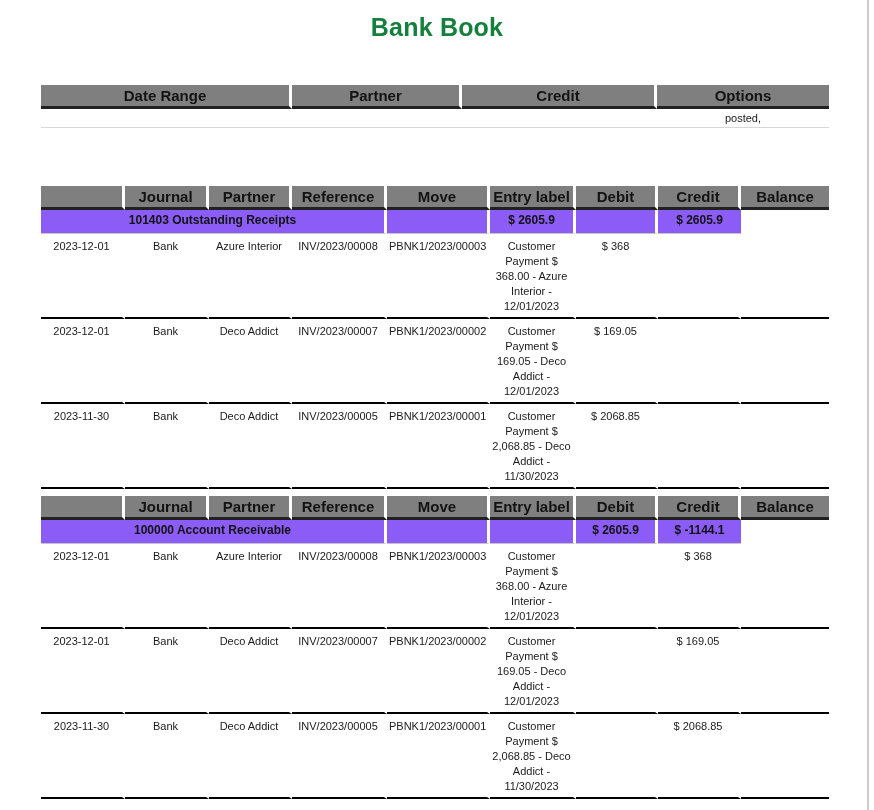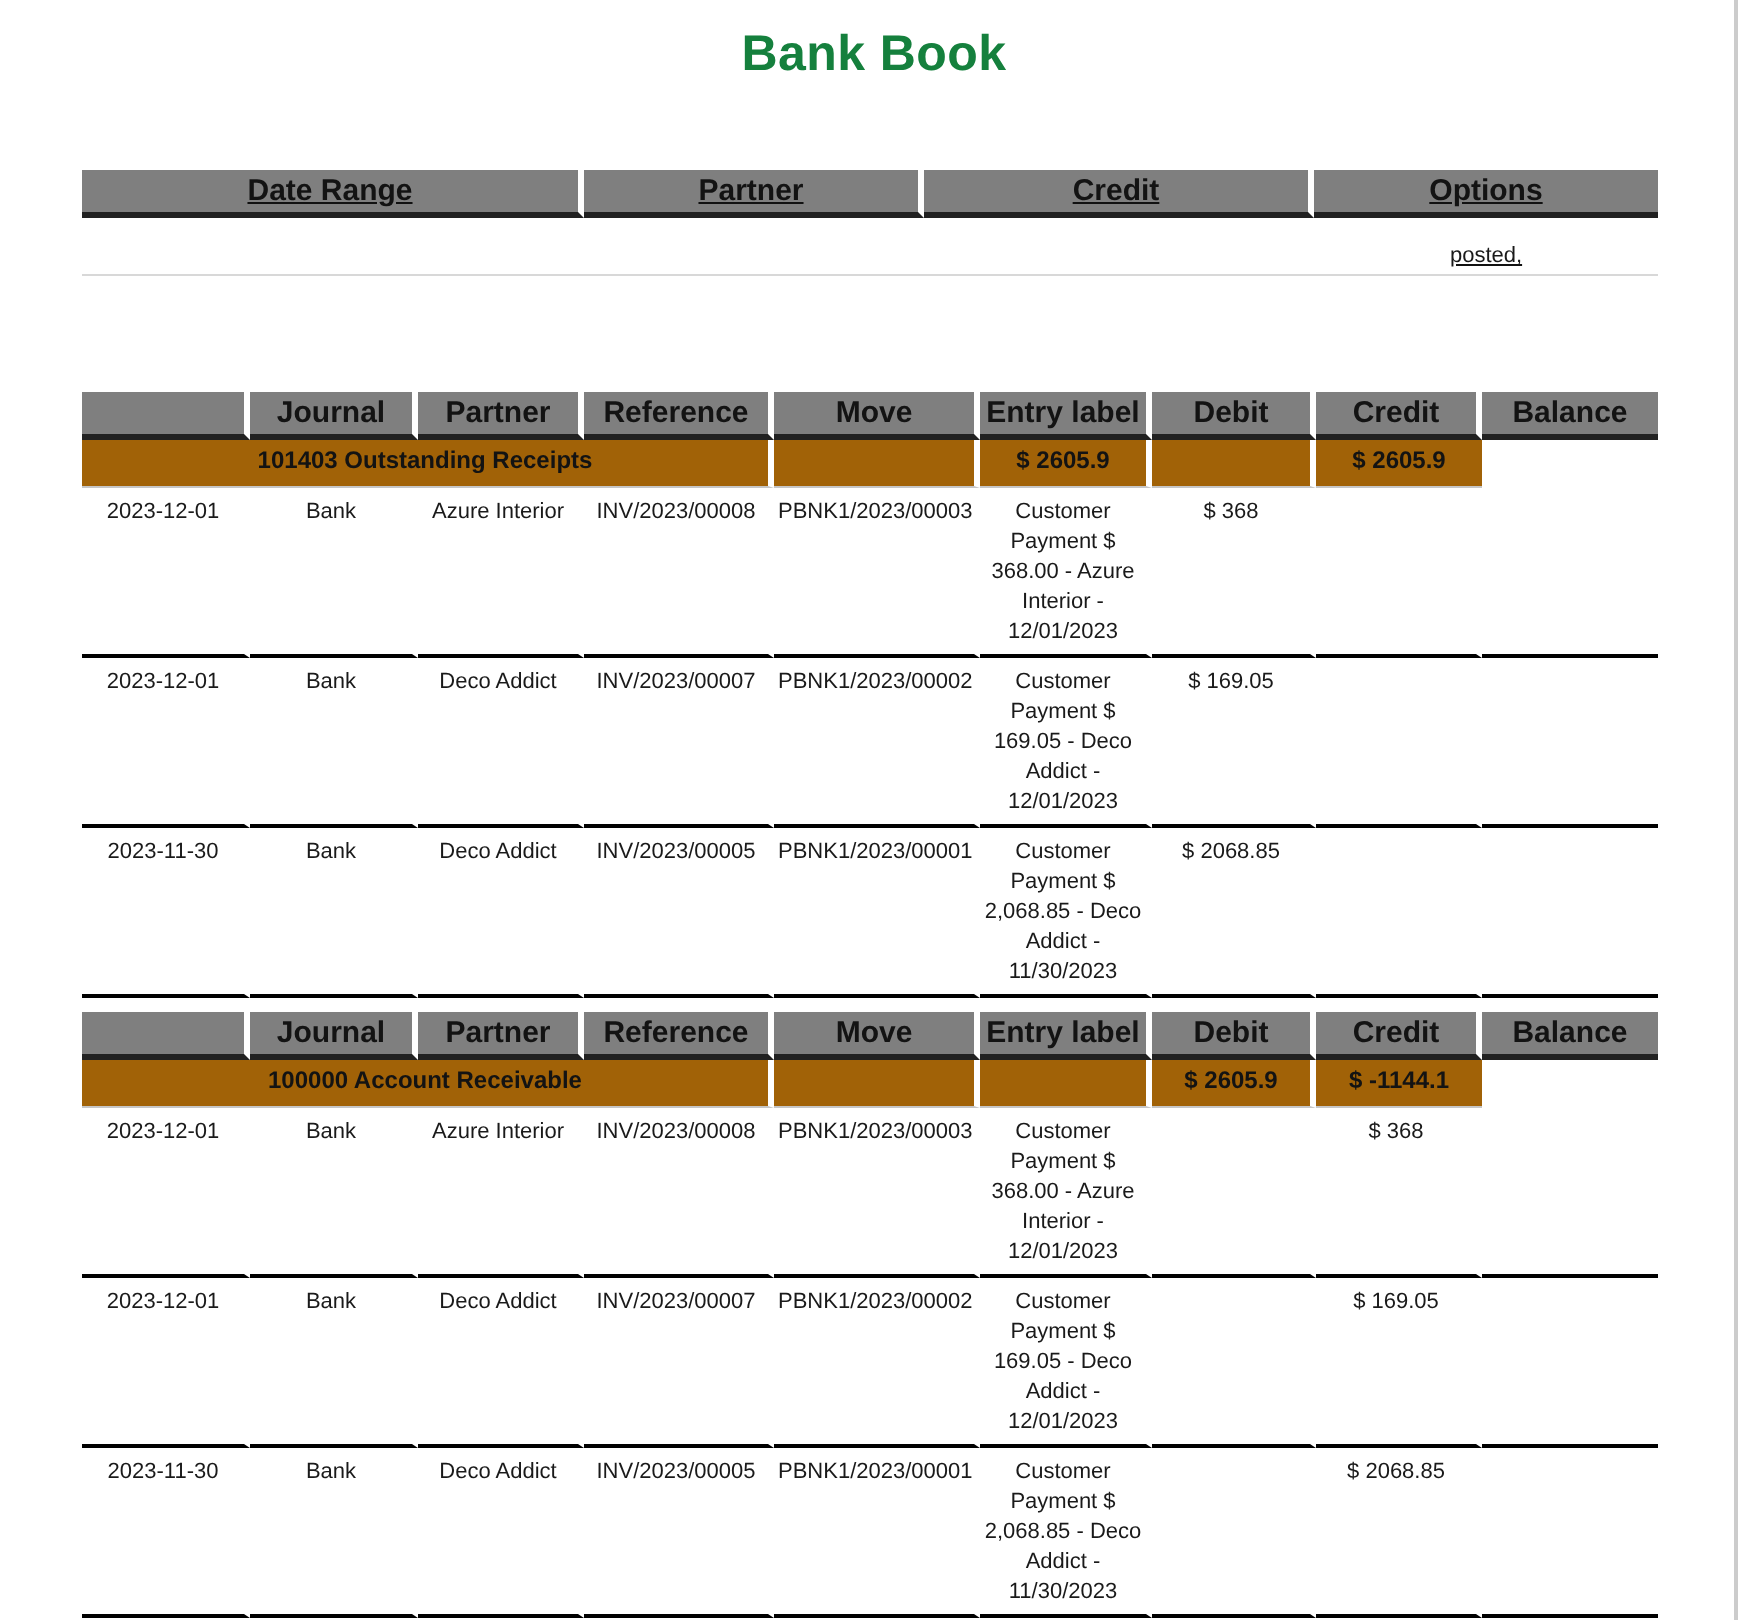--- a/index.html
+++ b/index.html
@@ -37,32 +37,32 @@
     font-weight: bold;
     font-size: 15px;
     text-align: center;
     padding: 2px 0 2px;
     height: 24px;
     border-bottom: 3px solid #212121;
     border-right: 3px solid #ffffff;
   }
   tr.hdr td:last-child { border-right: none; }
   
-  .filters { margin-top: 43px; text-decoration: underline; }
+  .filters { margin-top: 43px; }
   .filters tr.vals td {
     font-size: 11px;
     text-align: center;
-    padding: 13px 0 3px;
+    padding: 2px 0 3px;
     height: 19px;
     border-bottom: 1px solid #d8d8d8;
     color: #1a1a1a;
   }
   
   tr.section td {
-    background: #a16207;
+    background: #8b5cf6;
     font-size: 12px;
     font-weight: bold;
     text-align: center;
     padding: 0 0 4px;
     height: 24px;
     border-bottom: 1px solid #c6c6c6;
     border-right: 3px solid #ffffff;
     color: #131313;
   }
   tr.section td:last-child { border-right: none; }

